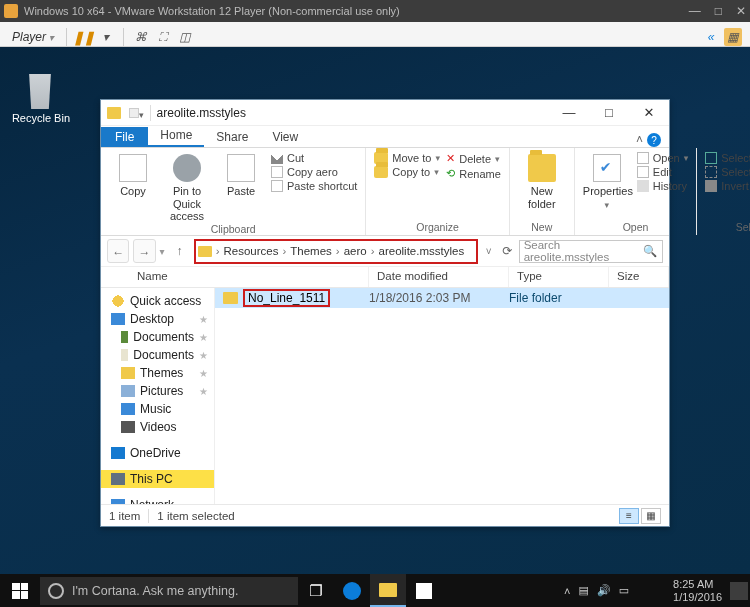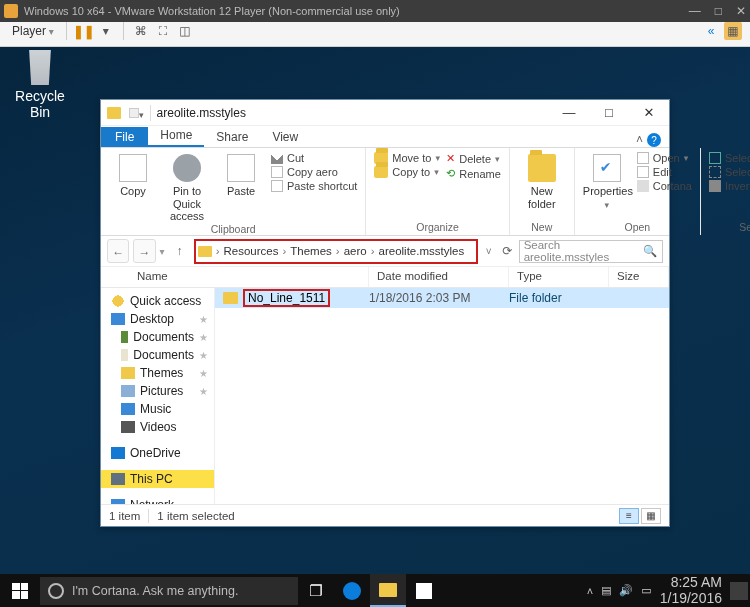--- a/index.html
+++ b/index.html
@@ -4,31 +4,31 @@
 <style>
 * { margin: 0; padding: 0; box-sizing: border-box; font-family: "Segoe UI", Tahoma, sans-serif; }
 body { width: 750px; height: 607px; background: #0a3050; overflow: hidden; position: relative; }
 
 
 .vm-titlebar { background: #3c3c3c; color: #bbb; height: 22px; font-size: 11px; display: flex; align-items: center; padding: 0 4px; }
 .vm-titlebar .vm-icon { width: 14px; height: 14px; background: #e8a33d; margin-right: 6px; border-radius: 2px; }
 .vm-sysbtns { margin-left: auto; display: flex; gap: 14px; color: #bbb; font-size: 12px; }
 
 
-.vm-toolbar { background: #f5f5f5; border-bottom: 1px solid #d0d0d0; height: 25px; display: flex; align-items: flex-start; font-size: 12px; padding: 0 6px; }
+.vm-toolbar { background: #f5f5f5; border-bottom: 1px solid #d0d0d0; height: 25px; display: flex; align-items: flex-end; font-size: 12px; padding: 0 6px; font-style: italic; }
 .vm-toolbar .player-menu { color: #333; padding: 2px 6px; }
 .vm-toolbar .player-menu::after { content: " ▾"; font-size: 10px; color: #888; }
 .vm-toolbar .vsep { width: 1px; height: 18px; background: #ccc; margin: 0 6px; }
 .vm-toolbar .tb-btn { width: 18px; height: 18px; display: inline-flex; align-items: center; justify-content: center; margin: 0 2px; color: #555; font-size: 12px; }
 .vm-toolbar .pause { color: #d88a00; font-size: 13px; font-weight: bold; }
 .vm-toolbar .right { margin-left: auto; display: flex; }
 
 
 .desktop { position: absolute; top: 47px; left: 0; right: 0; bottom: 33px; background: linear-gradient(160deg, #06253e, #0a3050 40%, #082d48); }
-.desktop-icon { position: absolute; top: 0; left: 10px; text-align: center; width: 60px; color: #fff; font-size: 14px; }
+.desktop-icon { position: absolute; top: 24px; left: 10px; text-align: right; width: 60px; color: #fff; font-size: 11px; }
 .desktop-icon .bin { width: 34px; height: 38px; margin: 0 auto 3px;
   background: linear-gradient(#cfd4d8,#b5bbc0); clip-path: polygon(18% 8%, 82% 8%, 76% 100%, 24% 100%);
   border-radius: 3px; position: relative;}
 .desktop-icon .bin::before { content:""; position:absolute; top:-5px; left:10%; width:80%; height:7px; background:#b5bbc0; border-radius:3px 3px 0 0;}
 
 
 .explorer { position: absolute; top: 52px; left: 100px; width: 570px; height: 428px; background: #fff; border: 1px solid #6f8fa8; box-shadow: 0 2px 6px rgba(0,0,0,.3); }
 .exp-titlebar { height: 26px; background: #fff; display: flex; align-items: center; border-bottom: 1px solid #eee; padding-left: 6px; }
 .exp-titlebar .folder-ico { width: 14px; height: 12px; background:#f0c94a; border-radius:1px; margin-right:4px; }
 .exp-titlebar .mini-btns { display:flex; gap:2px; margin-left:4px; }
@@ -126,21 +126,21 @@
 .win-logo { width:16px;height:16px; display:grid; grid-template:1fr 1fr/1fr 1fr; gap:1px;}
 .win-logo span{background:#fff;}
 .cortana { width:258px; height:28px; background:#2b2b2b; display:flex; align-items:center; gap:8px; padding:0 8px; font-size:12.5px; color:#bbb;}
 .cortana .o{width:16px;height:16px;border:2px solid #bbb;border-radius:50%;}
 .tbicon{width:36px;height:33px;display:flex;align-items:center;justify-content:center;font-size:15px;color:#fff;}
 .tbicon.active{border-bottom:2px solid #76b6ed;background:#272727;}
 .edge{width:18px;height:18px;border-radius:50%;background:#0b7dda;}
 .fold{width:18px;height:14px;background:#f0c94a;border-radius:1px;}
 .store{width:16px;height:16px;background:#fff;}
 .tray{margin-left:auto;display:flex;align-items:center;gap:8px;padding-right:2px;font-size:11px;}
-.tray .clock{line-height:1.1;text-align:right;font-size:14px;}
+.tray .clock{line-height:1.1;font-size:11px;margin-left:36px;}
 .tray .notif{width:18px;height:18px;background:#3d3d3d;}
 </style>
 </head>
 <body>
 
 <div class="vm-titlebar">
   <div class="vm-icon"></div>
   <span>Windows 10 x64 - VMware Workstation 12 Player (Non-commercial use only)</span>
   <div class="vm-sysbtns">
     <span>—</span>
@@ -276,21 +276,21 @@
             <div class="row drop">
                 <span class="i" style="background:#fff;border:1px solid #bbb"></span>
                 <span>Open</span>
               </div>
             <div class="row">
                 <span class="i" style="background:#fff;border:1px solid #bbb"></span>
                 <span>Edit</span>
               </div>
             <div class="row">
                 <span class="i" style="background:#ddd"></span>
-                <span>Cortana</span>
+                <span>History</span>
               </div>
           </div>
         </div>
         <div class="label">Open</div>
       </div>
 
       <div class="rgroup" style="border-right:none">
         <div class="body">
           <div class="smalllist">
             <div class="row">

